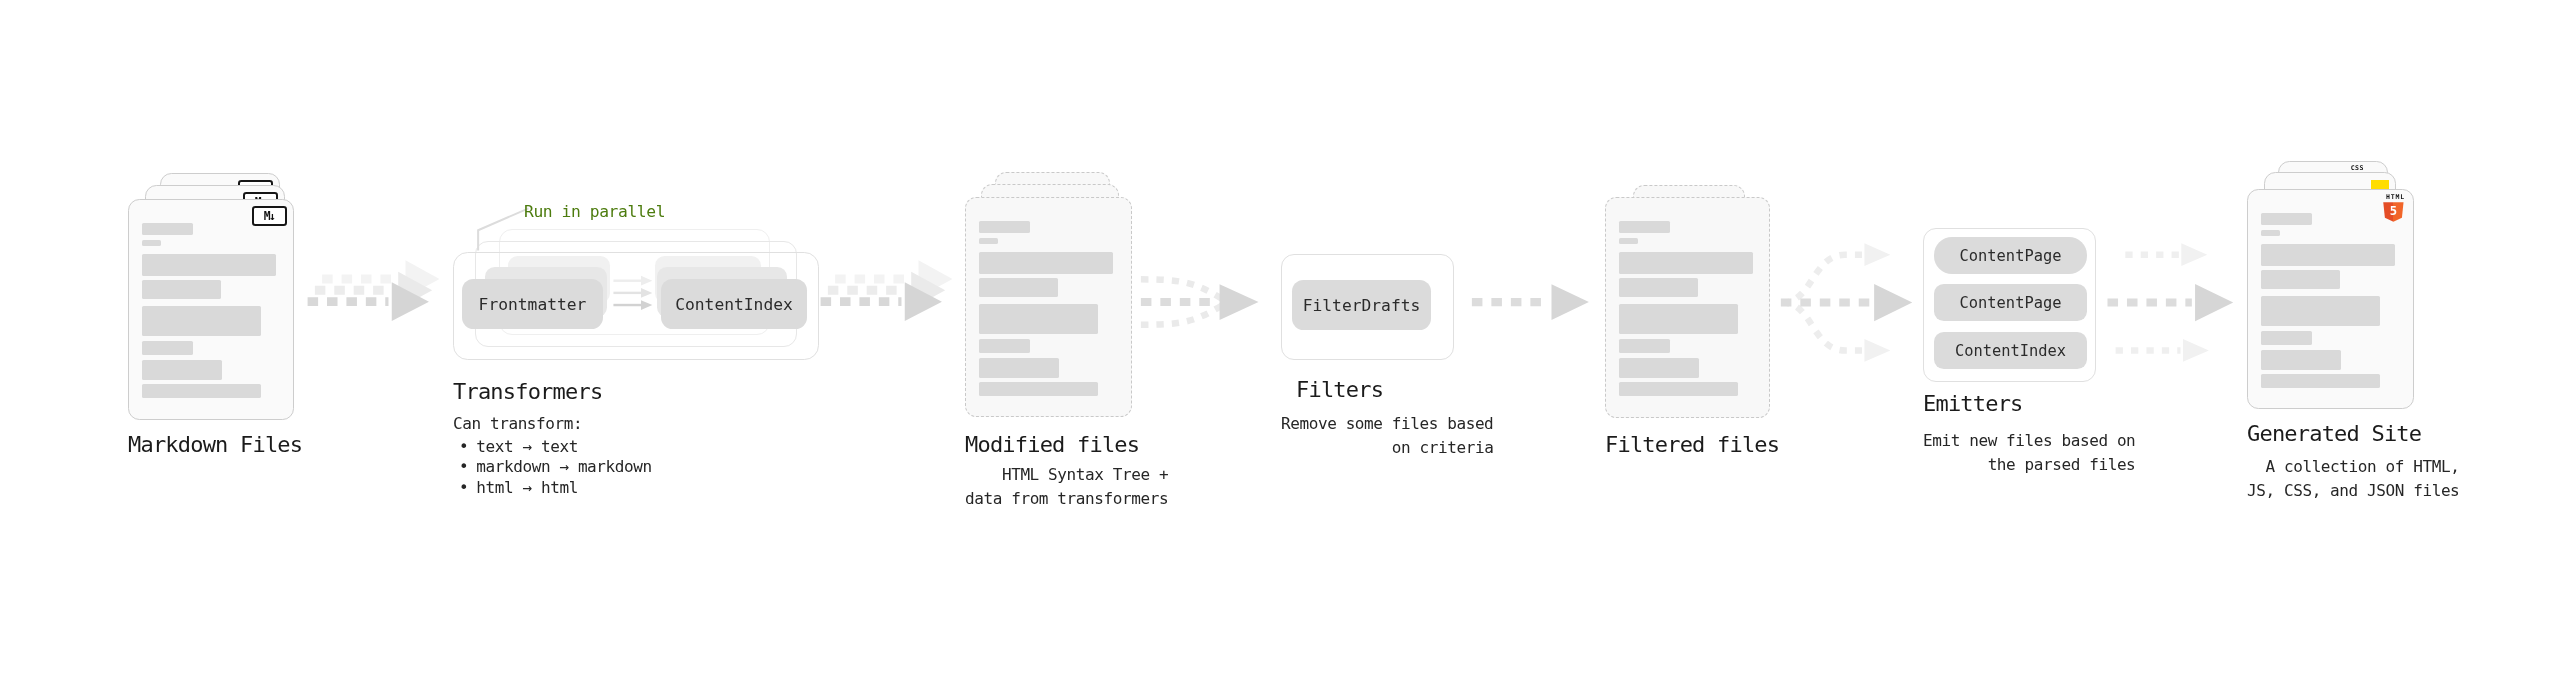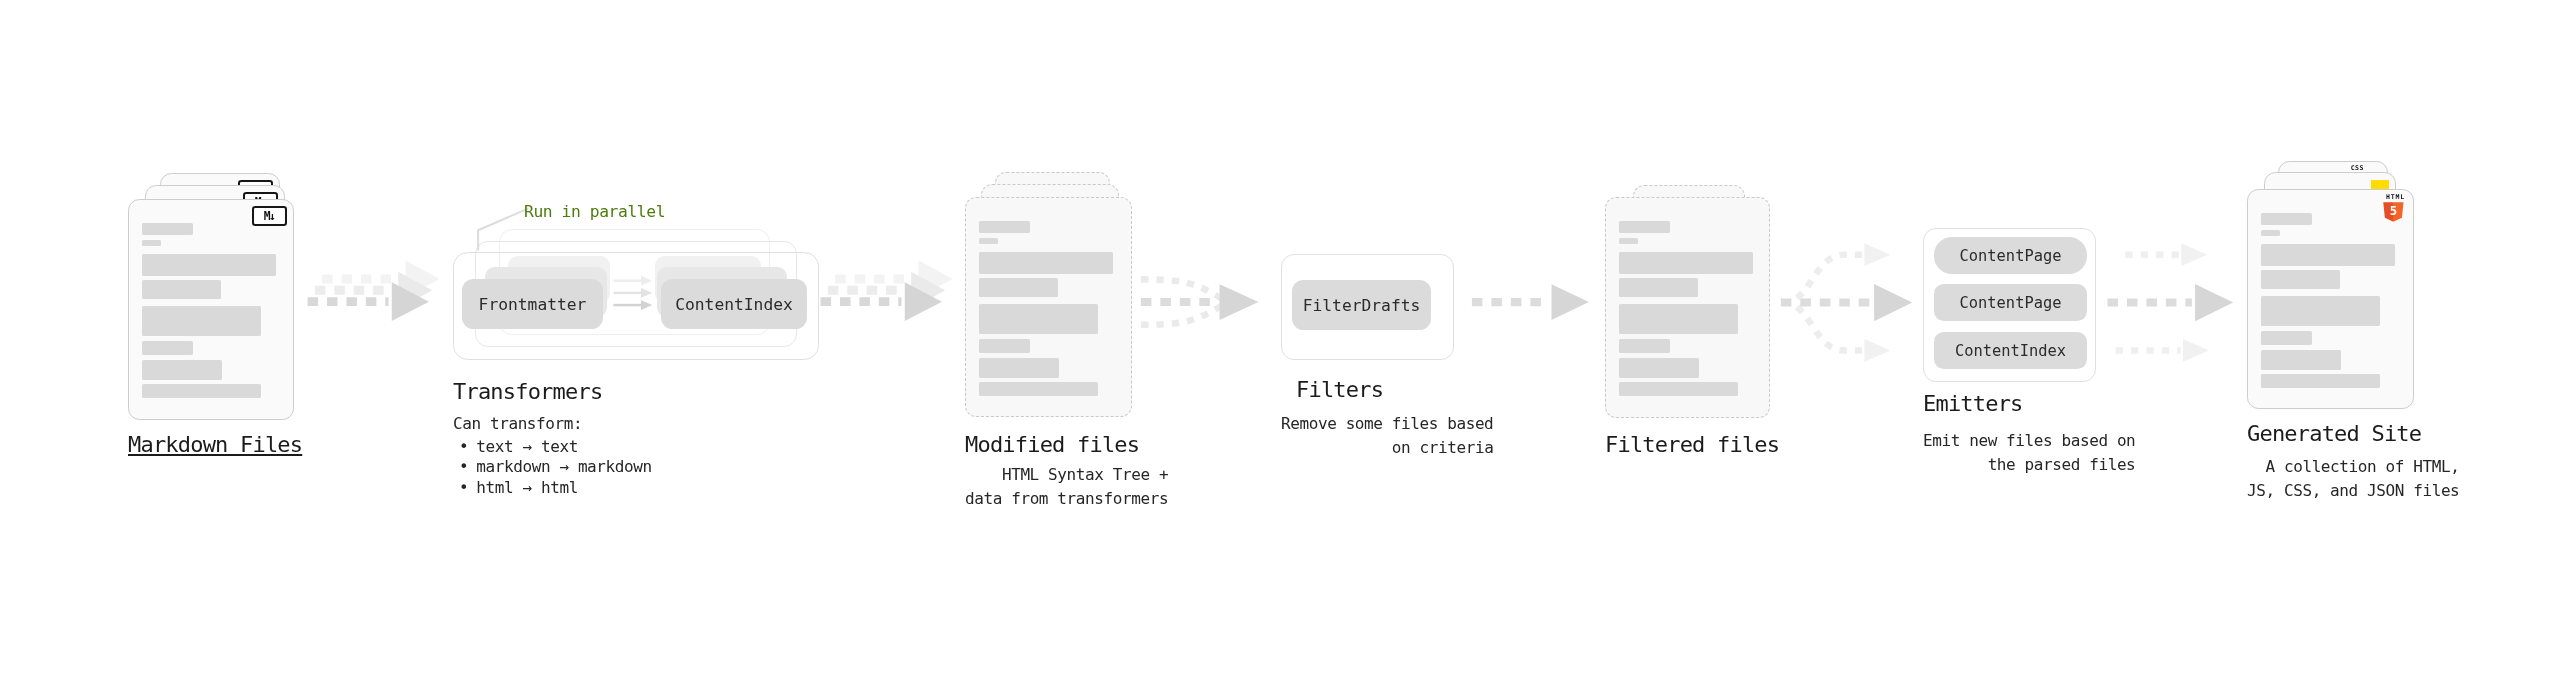--- a/index.html
+++ b/index.html
@@ -69,21 +69,21 @@
         <div class="bar"></div>
           <div class="bar"></div>
           <div class="bar"></div>
           <div class="bar"></div>
         <div class="bar"></div>
           <div class="bar"></div>
           <div class="bar"></div>
           <div class="bar"></div>
       </div>
     </div>
-    <div class="node-title" style="left:128px;top:432px;text-decoration:underline;">Markdown Files</div>
+    <div class="node-title" style="left:128px;top:432px;">Markdown Files</div>
   </div>
 
   <svg class="arrow-svg" style="left:301px;top:245px;" width="158" height="89" viewBox="0 0 195 110">
     <g>
         <line x1="26" y1="42" x2="126" y2="42" stroke="#f3f3f3" stroke-width="11" stroke-dasharray="13 11"></line>
         <polygon points="129,19 129,65 171,42" fill="#f3f3f3"></polygon>
       </g>
     <g>
         <line x1="17" y1="56" x2="117" y2="56" stroke="#ececec" stroke-width="11" stroke-dasharray="13 11"></line>
         <polygon points="120,33 120,79 162,56" fill="#eaeaea"></polygon>

